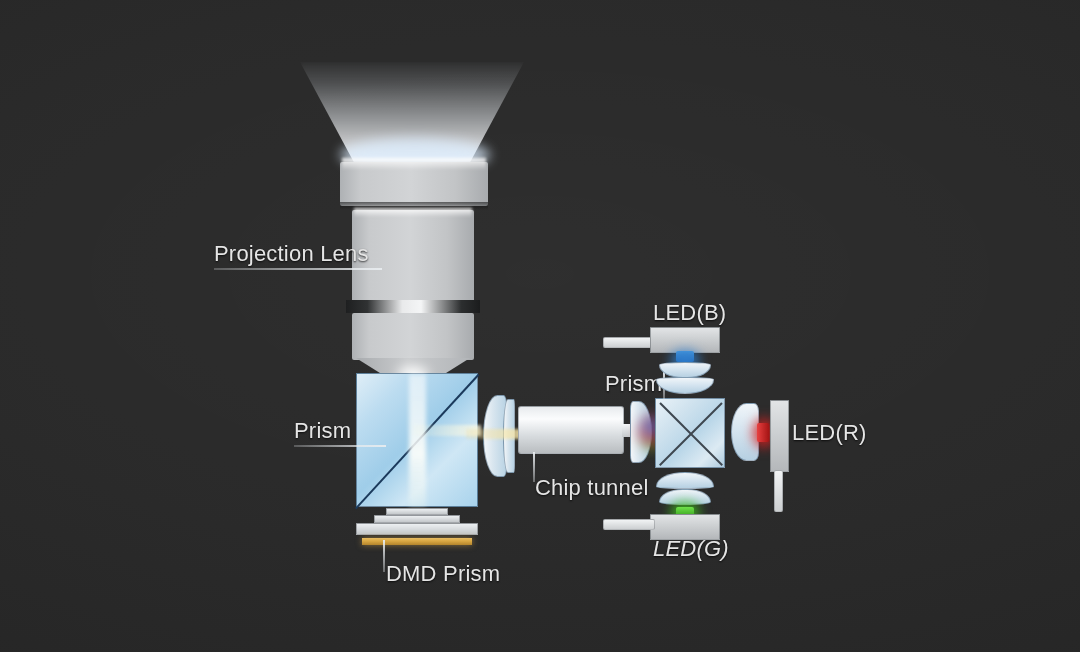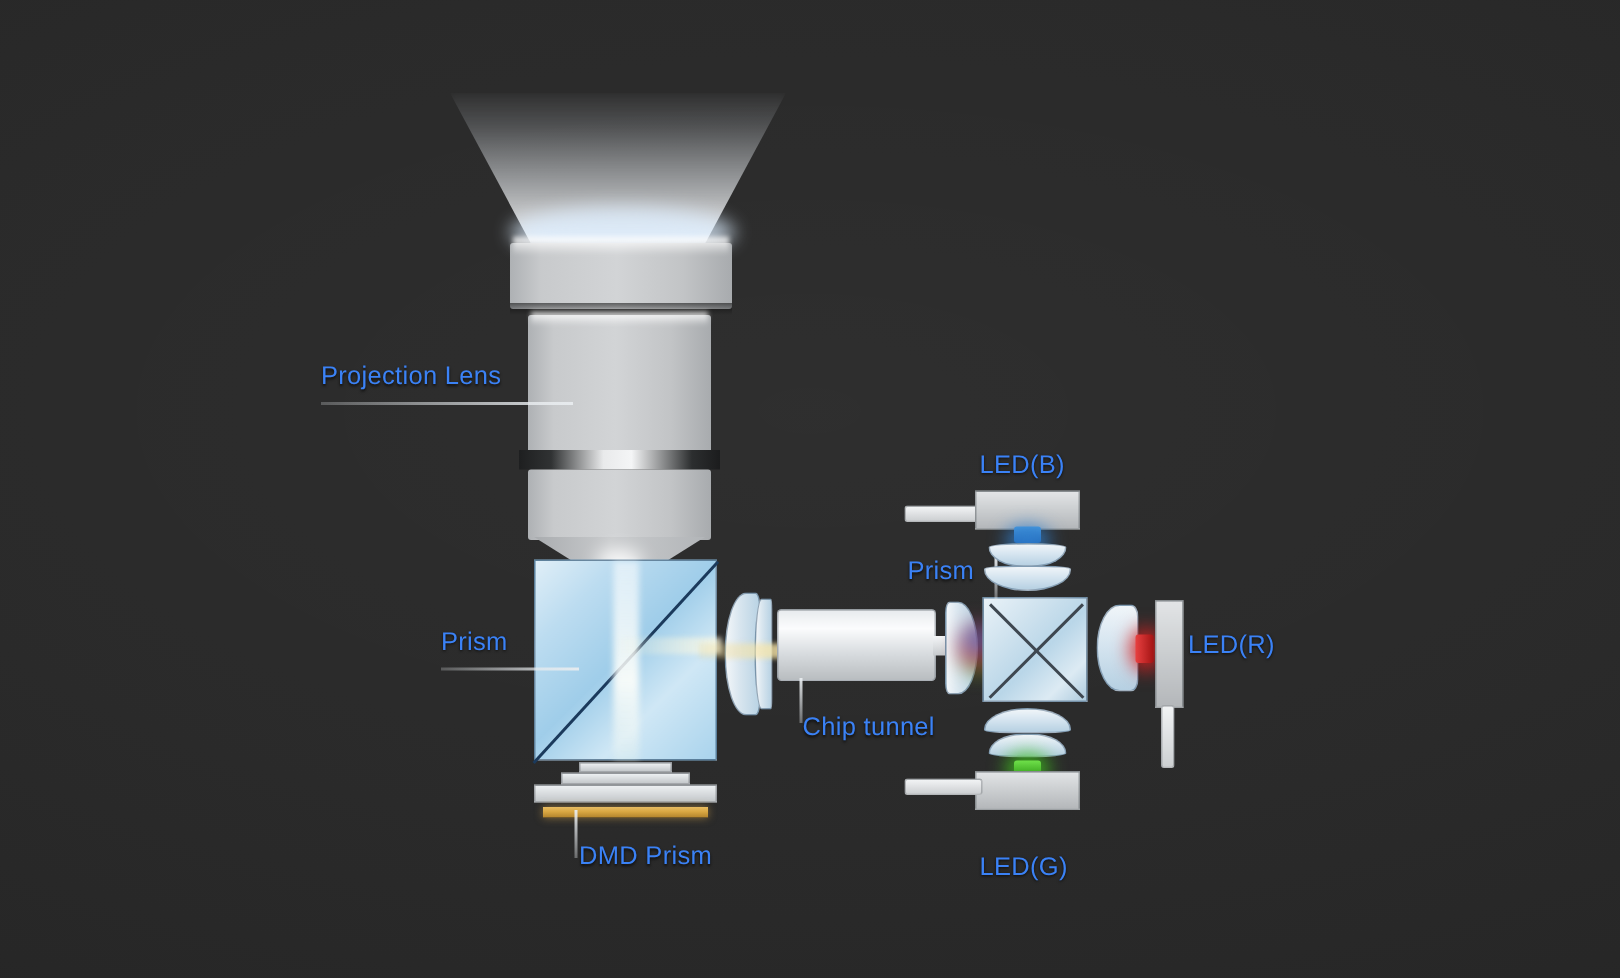--- a/index.html
+++ b/index.html
@@ -17,22 +17,22 @@
   
   #stage::before {
     content: "";
     position: absolute; inset: 0;
     background:
       radial-gradient(120% 90% at 50% 42%, rgba(255,255,255,0.030) 0%, rgba(255,255,255,0.012) 45%, rgba(0,0,0,0.10) 100%);
     pointer-events: none;
   }
   .lbl {
     position: absolute;
-    color: #3b82f6;
-    font-size: 17px;
+    color: #e5e5e5;
+    font-size: 22px;
     letter-spacing: 0.2px;
     white-space: nowrap;
     text-shadow: 0 1px 2px rgba(0,0,0,0.75);
   }
   .leader {
     position: absolute;
     background: linear-gradient(90deg, rgba(226,230,233,0.25), rgba(232,236,239,0.95));
   }
   .leader.v {
     background: linear-gradient(180deg, rgba(232,236,239,0.95), rgba(226,230,233,0.35));
@@ -234,21 +234,21 @@
 
   <div>
     <div class="collector" style="left:656px; top:472px; width:58px; height:17px; border-radius:52% 52% 42% 42% / 86% 86% 14% 14%;"></div>
     <div class="collector" style="left:659px; top:489px; width:52px; height:16px; border-radius:45% 45% 50% 50% / 82% 82% 18% 18%;"></div>
     <div class="glow" style="left:670px; top:502px; width:30px; height:20px; background:rgba(63,192,31,0.85);"></div>
     <div class="emitter" style="left:676px; top:507px; width:18px; height:11px;
                 background:linear-gradient(to top,#2f9a16,#6fe04a); border-radius:2px;"></div>
     <div class="heatsink" style="left:650px; top:514px; width:70px; height:26px;"></div>
     <div class="heatpipe" style="left:603px; top:519px; width:52px; height:11px;"></div>
   </div>
-  <div class="lbl" style="left:653px; top:568px;">LED(G)</div>
+  <div class="lbl" style="left:653px; top:536px;font-style:italic;">LED(G)</div>
 
   <div>
     <div class="collector" style="left:731px; top:403px; width:28px; height:58px; border-radius:55% 18% 18% 55% / 50% 14% 14% 50%;"></div>
     <div class="glow" style="left:753px; top:418px; width:22px; height:30px; background:rgba(212,32,32,0.85);"></div>
     <div class="emitter" style="left:757px; top:423px; width:12px; height:19px;
                 background:linear-gradient(to left,#a41414,#e84040); border-radius:2px;"></div>
     <div class="heatsink" style="left:770px; top:400px; width:19px; height:72px;"></div>
     <div class="heatpipe" style="left:774px; top:470px; width:9px; height:42px;"></div>
   </div>
   <div class="lbl" style="left:792px; top:420px;">LED(R)</div>

